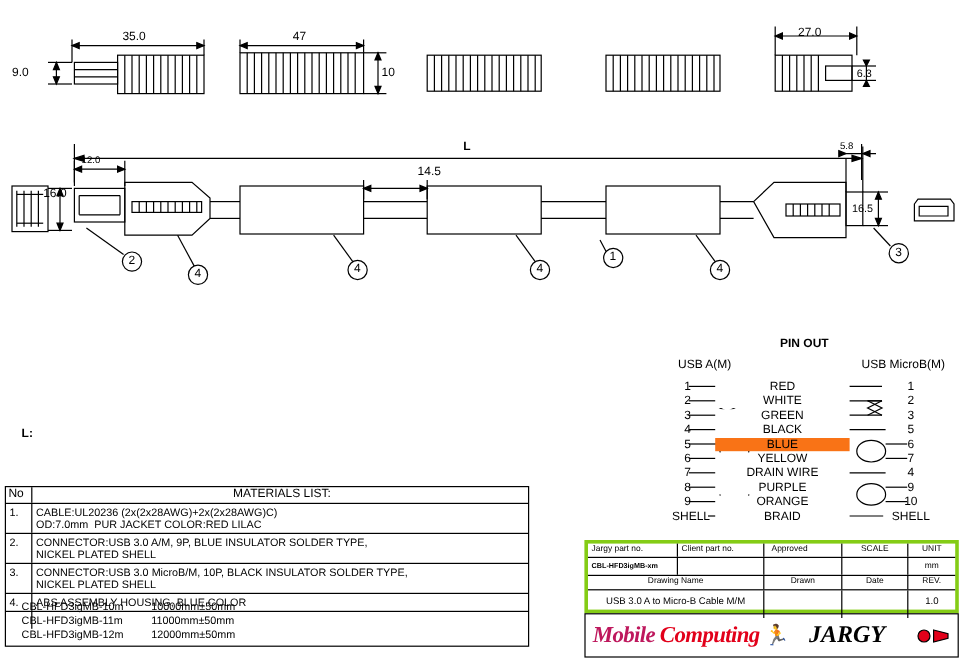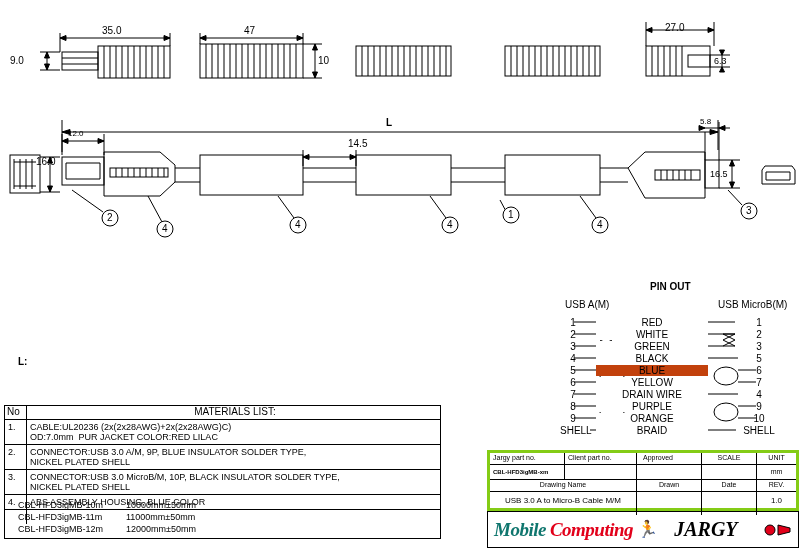--- a/index.html
+++ b/index.html
@@ -6,21 +6,21 @@
   body{width:800px;height:549px;font-family:"Liberation Sans",sans-serif;color:#000;overflow:hidden;}
   #sheet{position:relative;width:800px;height:549px;}
   .abs{position:absolute;}
   .txt{font-size:10px;line-height:11px;white-space:pre;}
   .txt9{font-size:9px;line-height:10px;white-space:pre;}
   .txt8{font-size:8px;line-height:9px;white-space:pre;}
   .txt7{font-size:7px;line-height:8px;white-space:pre;}
   .bold{font-weight:bold;}
   svg{display:block;}
   .brandbox{position:absolute;left:487px;top:511px;width:312px;height:37px;border:1px solid #000;box-sizing:border-box;display:flex;align-items:center;}
-  .brand-m{color:#0f766e;font-weight:bold;font-style:italic;font-size:19px;font-family:"Liberation Serif",serif;letter-spacing:-0.5px;}
+  .brand-m{color:#be185d;font-weight:bold;font-style:italic;font-size:19px;font-family:"Liberation Serif",serif;letter-spacing:-0.5px;}
   .brand-c{color:#e2001a;font-weight:bold;font-style:italic;font-size:19px;font-family:"Liberation Serif",serif;letter-spacing:-0.5px;}
   .brand-j{color:#000;font-weight:bold;font-style:italic;font-size:20px;font-family:"Liberation Serif",serif;}
   .runner{color:#e2001a;font-size:17px;line-height:17px;}
 </style>
 </head>
 <body>
 
 <div id="sheet">
 
   <svg class="abs" style="left:0;top:0;" width="800" height="290">
@@ -330,21 +330,21 @@
       <div class="abs txt" style="position: absolute; left: 0px; top: 14px; width: 26px; text-align: center;">2</div>
       <div class="abs txt" style="position: absolute; left: 36px; top: 14px; width: 112px; text-align: center; background: rgb(255, 255, 255);">WHITE</div>
       <div class="abs txt" style="position: absolute; left: 178px; top: 14px; width: 42px; text-align: center;">2</div>
       <div class="abs txt" style="position: absolute; left: 0px; top: 26px; width: 26px; text-align: center;">3</div>
       <div class="abs txt" style="position: absolute; left: 36px; top: 26px; width: 112px; text-align: center; background: rgb(255, 255, 255);">GREEN</div>
       <div class="abs txt" style="position: absolute; left: 178px; top: 26px; width: 42px; text-align: center;">3</div>
       <div class="abs txt" style="position: absolute; left: 0px; top: 38px; width: 26px; text-align: center;">4</div>
       <div class="abs txt" style="position: absolute; left: 36px; top: 38px; width: 112px; text-align: center; background: rgb(255, 255, 255);">BLACK</div>
       <div class="abs txt" style="position: absolute; left: 178px; top: 38px; width: 42px; text-align: center;">5</div>
       <div class="abs txt" style="position: absolute; left: 0px; top: 50px; width: 26px; text-align: center;">5</div>
-      <div class="abs txt" style="position: absolute; left: 36px; top: 50px; width: 112px; text-align: center; background: #c2410c;">BLUE</div>
+      <div class="abs txt" style="position: absolute; left: 36px; top: 50px; width: 112px; text-align: center; background: #f97316;">BLUE</div>
       <div class="abs txt" style="position: absolute; left: 178px; top: 50px; width: 42px; text-align: center;">6</div>
       <div class="abs txt" style="position: absolute; left: 0px; top: 62px; width: 26px; text-align: center;">6</div>
       <div class="abs txt" style="position: absolute; left: 36px; top: 62px; width: 112px; text-align: center; background: rgb(255, 255, 255);">YELLOW</div>
       <div class="abs txt" style="position: absolute; left: 178px; top: 62px; width: 42px; text-align: center;">7</div>
       <div class="abs txt" style="position: absolute; left: 0px; top: 74px; width: 26px; text-align: center;">7</div>
       <div class="abs txt" style="position: absolute; left: 36px; top: 74px; width: 112px; text-align: center; background: rgb(255, 255, 255);">DRAIN WIRE</div>
       <div class="abs txt" style="position: absolute; left: 178px; top: 74px; width: 42px; text-align: center;">4</div>
       <div class="abs txt" style="position: absolute; left: 0px; top: 86px; width: 26px; text-align: center;">8</div>
       <div class="abs txt" style="position: absolute; left: 36px; top: 86px; width: 112px; text-align: center; background: rgb(255, 255, 255);">PURPLE</div>
       <div class="abs txt" style="position: absolute; left: 178px; top: 86px; width: 42px; text-align: center;">9</div>

